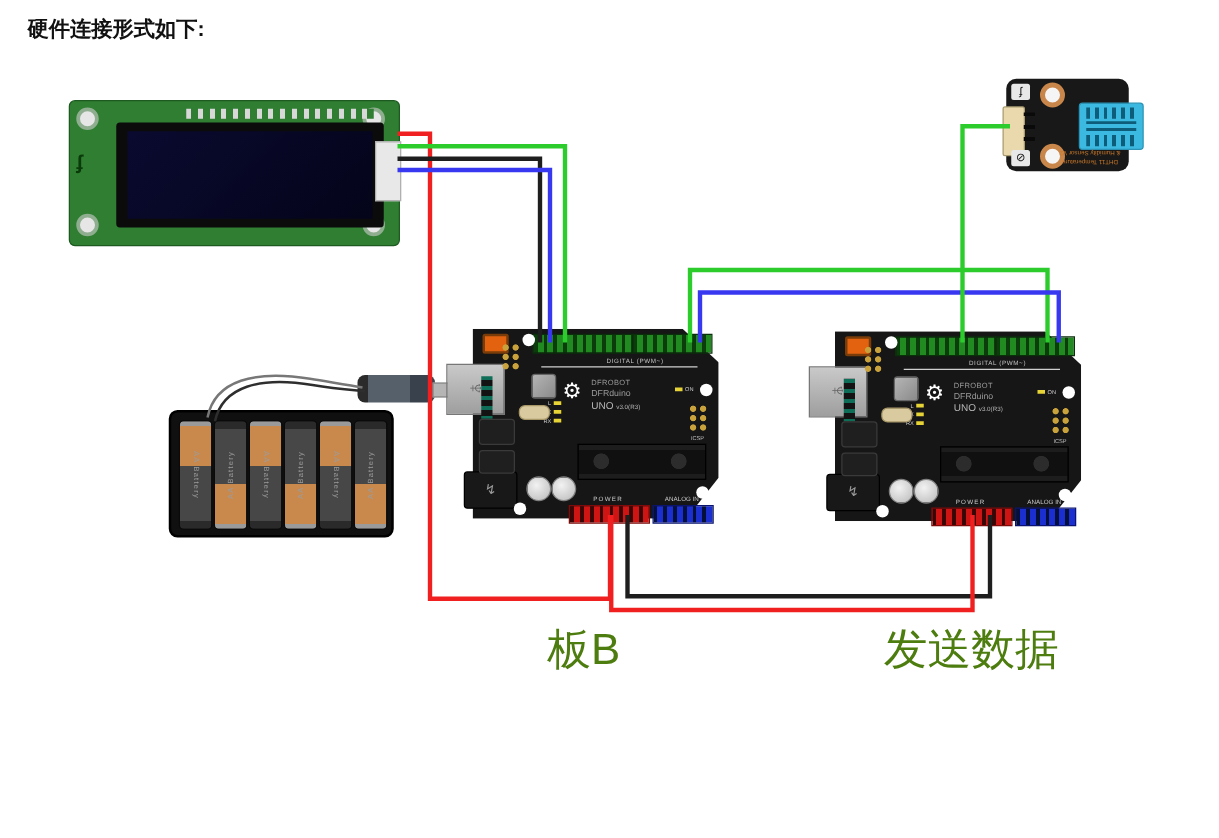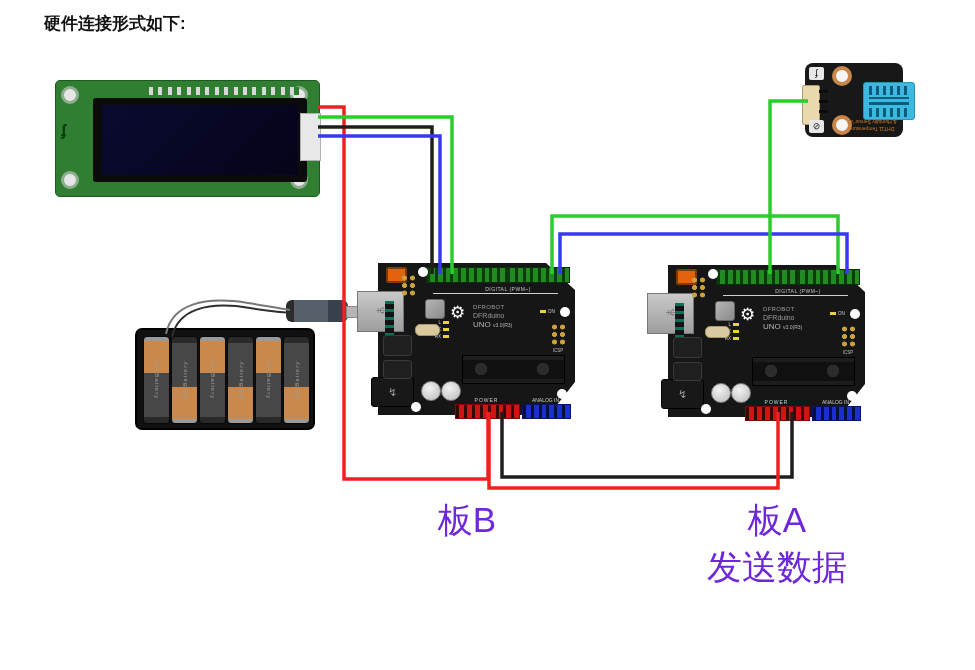--- a/index.html
+++ b/index.html
@@ -1,18 +1,18 @@
 <!DOCTYPE html>
 <html><head>
 <meta charset="utf-8">
 <style>
   html,body{margin:0;padding:0;background:#fff;}
   .canvas{position:relative;width:975px;height:670px;background:#fff;overflow:hidden;
           font-family:"Liberation Sans",sans-serif;color:#111;}
-  .title{position:absolute;left:44px;top:12px;font-size:17px;font-weight:bold;}
+  .title{position:absolute;left:22px;top:12px;font-size:17px;font-weight:bold;}
   .footer{position:absolute;left:40px;top:620px;font-size:17px;}
 
   
   .lcd{position:absolute;left:55px;top:80px;width:265px;height:117px;}
   .lcd-body{position:absolute;inset:0;background:#2f7e32;border-radius:5px;border:1px solid #1d5a20;}
   .lcd-hole{position:absolute;width:12px;height:12px;border-radius:50%;background:#e6e6e6;border:3px solid #8fae90;}
   .lh1{left:6px;top:6px}.lh2{left:235px;top:6px}.lh3{left:6px;top:91px}.lh4{left:235px;top:91px}
   .lcd-pins{position:absolute;left:94px;top:7px;width:150px;height:8px;
             background:repeating-linear-gradient(90deg,#d8d8d8 0 4px,#2f7e32 4px 9.4px);}
   .lcd-bezel{position:absolute;left:38px;top:18px;width:214px;height:84px;background:#0b0b0b;border-radius:3px;}
@@ -114,21 +114,21 @@
           border:1px solid #2a93b5;border-radius:3px;}
   .s-slots{position:absolute;left:5px;right:5px;height:9px;
            background:repeating-linear-gradient(90deg,#0d5d7a 0 3px,transparent 3px 7px);}
   .st{top:3px}.sb{top:25px}
   .s-bars{position:absolute;left:5px;right:5px;top:14px;height:9px;
           background:repeating-linear-gradient(180deg,#0d5d7a 0 2.5px,transparent 2.5px 5.5px);}
   .s-label{position:absolute;left:36px;top:56px;width:62px;transform:rotate(180deg);
            color:#c8782a;font-size:5px;line-height:1.3;text-align:center;}
 
   
-  .caption{position:absolute;top:496px;width:210px;text-align:center;font-size:35px;line-height:47px;color:#6d28d9;}
+  .caption{position:absolute;top:496px;width:210px;text-align:center;font-size:35px;line-height:47px;color:#4d7c0f;}
   .caption.cb{left:362px}.caption.ca{left:672px}
 
   .wires{position:absolute;left:0;top:0;z-index:40;pointer-events:none;}
 </style>
 </head>
 <body>
 
 <div class="canvas">
 
   <div class="title">硬件连接形式如下:</div>
@@ -298,21 +298,20 @@
     <div class="s-label">
       <div>DHT11 Temperature</div>
       <div>&amp; Humidity Sensor V2</div>
     </div>
   </div>
 
   <div class="caption cb">
     <div>板B</div>
   </div>
   <div class="caption ca">
-    <div>板A</div>
     <div>发送数据</div>
   </div>
 
 
   <svg class="wires" width="975" height="670" viewBox="0 0 975 670">
     <path d="M166,334 C172,304 204,296 248,303 C266,306 280,308 290,310" fill="none" stroke-width="2" stroke="#777777"></path>
     <path d="M172,337 C178,309 208,301 250,308 C268,311 282,312 292,313" fill="none" stroke-width="2" stroke="#2e2e2e"></path>
 
     <polyline points="502,412 502,477 792,477 792,412" fill="none" stroke-width="3.5" stroke="#1e1e1e"></polyline>
     <polyline points="318,107 344,107 344,479 488,479 488,412" fill="none" stroke-width="3.5" stroke="#f02020"></polyline>

